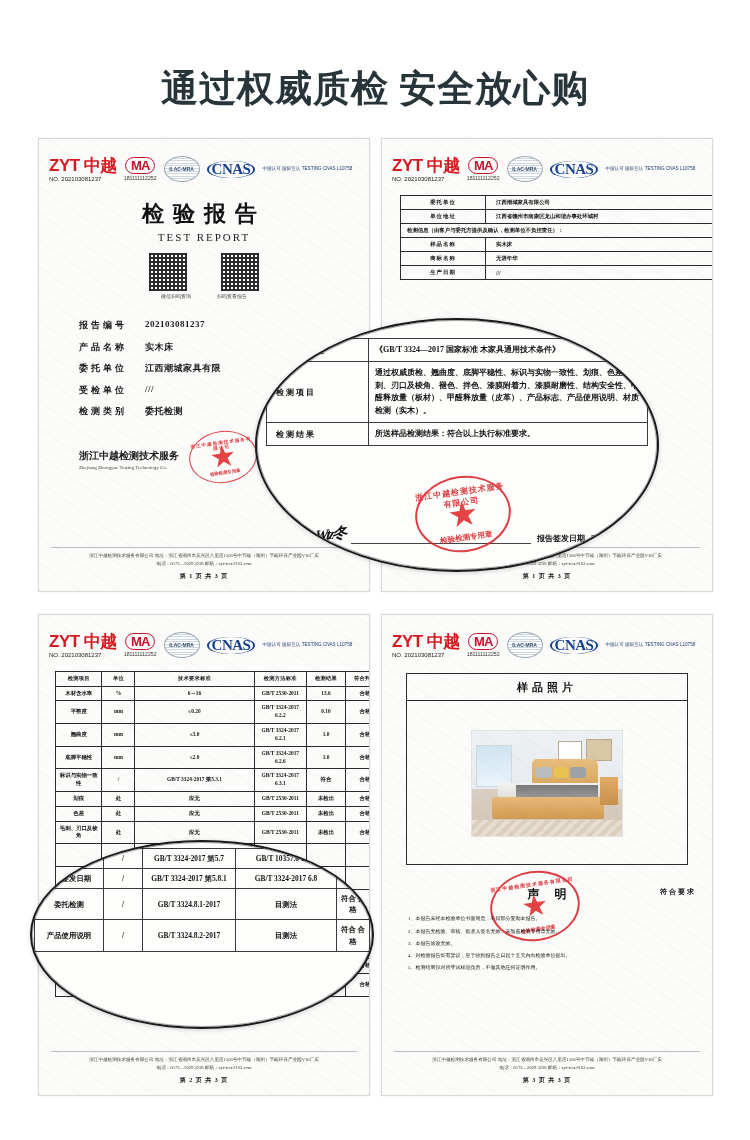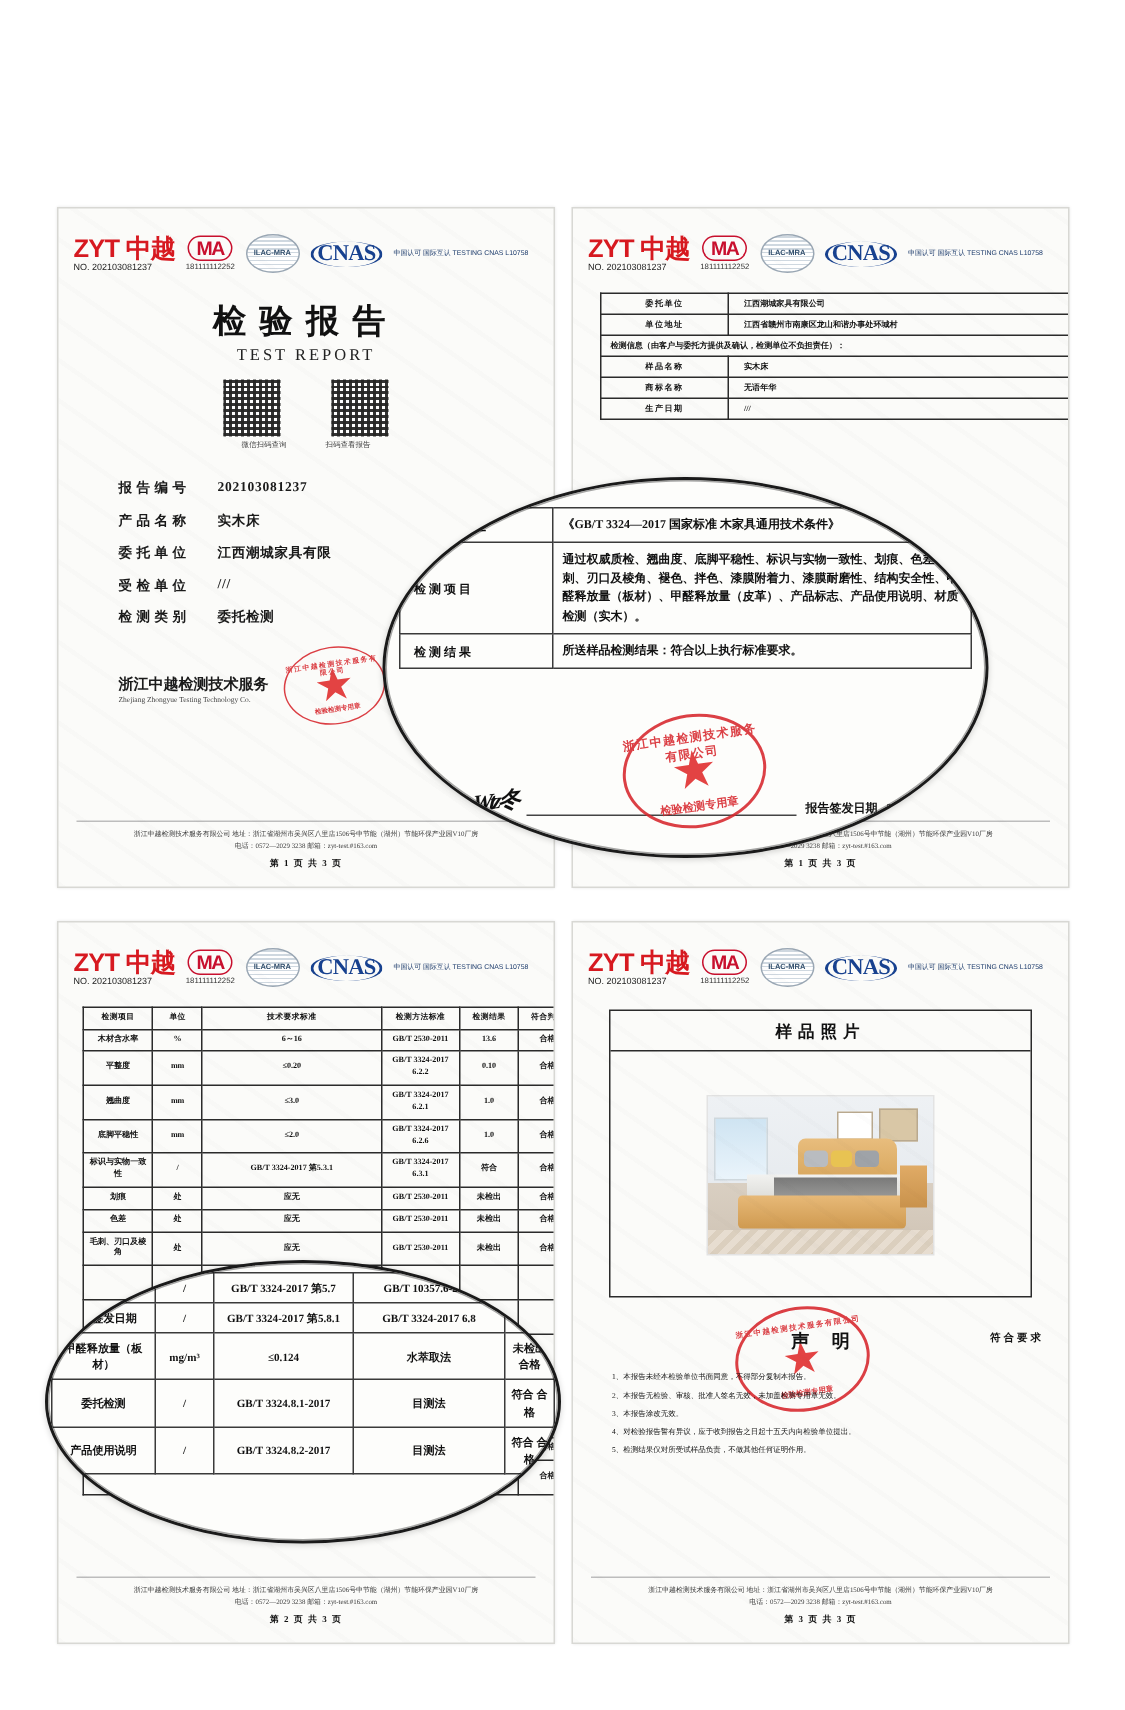--- a/index.html
+++ b/index.html
@@ -219,20 +219,21 @@
   .sig-ink{
     font-family:"Liberation Serif",serif;font-style:italic;font-size:15px;color:#111;
     transform:rotate(-6deg) skewX(-10deg);letter-spacing:-2px;
   }
 </style>
 </head>
 <body>
 
 <div class="page">
 
+  <div class="headline">通过权威质检 安全放心购</div>
 
   <div class="cert" id="cert-tl">
     <div class="logobar">
       <div class="zyt">
         <div class="zl">ZYT 中越</div>
         <div class="zn">NO. 202103081237</div>
       </div>
       <div class="ma">
         <div class="mbox">MA</div>
         <div class="mnum">181111112252</div>
@@ -605,27 +606,20 @@
           <td>符合</td>
         </tr>
         <tr>
           <td>报告签发日期</td>
           <td>/</td>
           <td>GB/T 3324-2017 第5.8.1</td>
           <td>GB/T 3324-2017 6.8</td>
           <td>合格</td>
         </tr>
         <tr>
-          <td>甲醛释放量（板材）</td>
-          <td>mg/m³</td>
-          <td>≤0.124</td>
-          <td>水萃取法</td>
-          <td>未检出 合格</td>
-        </tr>
-        <tr>
           <td>委托检测</td>
           <td>/</td>
           <td>GB/T 3324.8.1-2017</td>
           <td>目测法</td>
           <td>符合 合格</td>
         </tr>
         <tr>
           <td>产品使用说明</td>
           <td>/</td>
           <td>GB/T 3324.8.2-2017</td>

